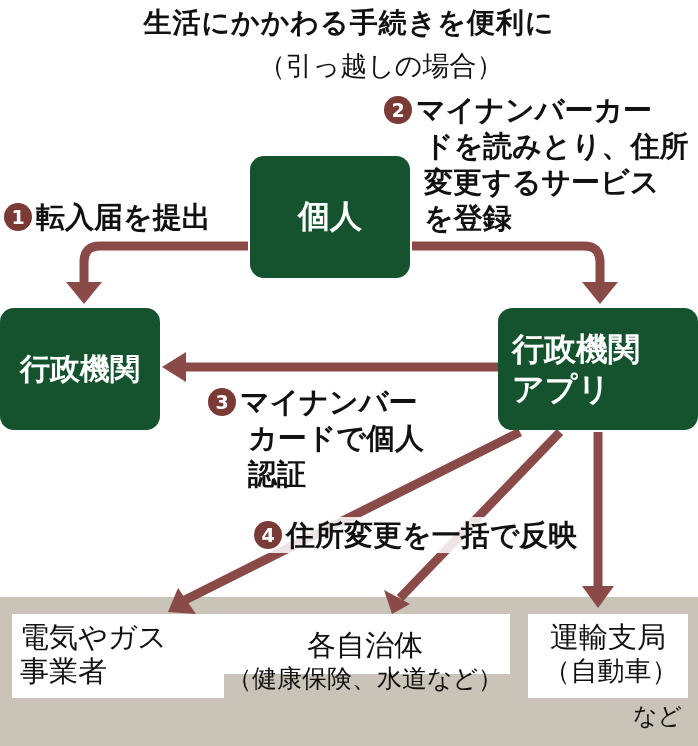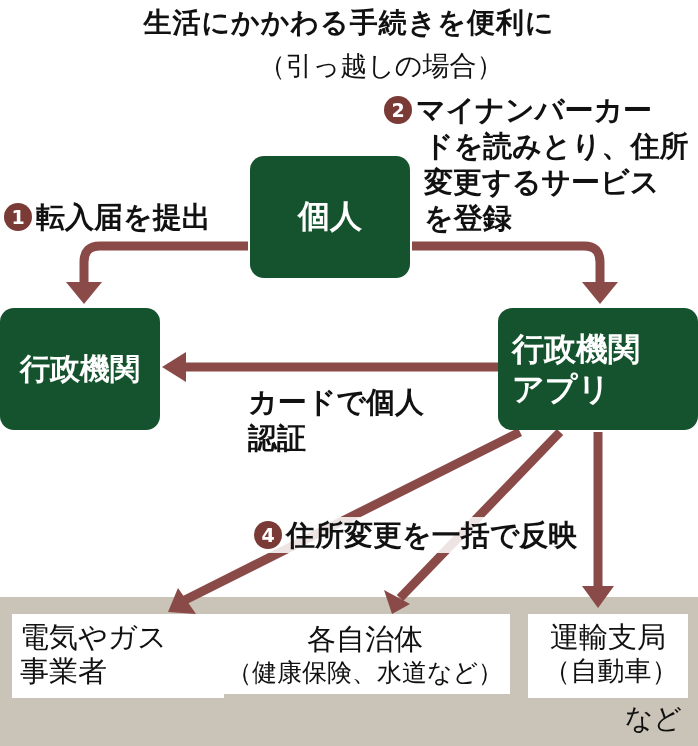--- a/index.html
+++ b/index.html
@@ -9,21 +9,21 @@
   .title { left:0; top:4px; width:698px; text-align:center; font-size:28px; font-weight:bold; letter-spacing:1px; }
   .subtitle { left:0; top:48px; width:698px; text-align:center; font-size:27px;margin-left:32px; }
   .node { position:absolute; background:#14532d; color:#ffffff; font-weight:bold;
           border-radius:14px; display:flex; align-items:center; justify-content:center;
           text-align:center; }
   .label { position:absolute; font-size:29px; font-weight:bold; line-height:36px; white-space:nowrap; }
   .num { display:inline-block; width:28px; height:28px; border-radius:50%; background:#7a3a36;
          color:#fff; font-size:19px; line-height:28px; text-align:center; vertical-align:3px; margin-right:4px; }
   .band { position:absolute; left:0; top:597px; width:698px; height:149px; background:#c9c4b7; }
   .dest { position:absolute; background:#ffffff; font-size:29px; line-height:34px; }
-  .nado { position:absolute; right:16px; top:700px; font-size:28px; }
+  .nado { position:absolute; right:16px; top:700px; font-size:24px; }
   svg { position:absolute; left:0; top:0; }
 </style>
 </head>
 <body>
 
 <div class="abs title">生活にかかわる手続きを便利に</div>
 <div class="abs subtitle">（引っ越しの場合）</div>
 
 <div class="band"></div>
 
@@ -70,34 +70,35 @@
 </div>
 
 <div class="label" style="left:384px;top:92px;">
   <div><span class="num">2</span><span>マイナンバーカー</span></div>
   <div style="padding-left:40px;text-align:right;">ドを読みとり、住所</div>
   <div style="padding-left:40px;">変更するサービス</div>
   <div style="padding-left:40px;">を登録</div>
 </div>
 
 <div class="label" style="left:208px;top:384px;">
+  <div><span class="num">3</span><span>マイナンバー</span></div>
   <div style="padding-left:40px;">カードで個人</div>
   <div style="padding-left:40px;">認証</div>
 </div>
 
 <div class="label" style="left:254px;top:517px;background:rgba(255,255,255,0.85);">
   <span class="num">4</span><span>住所変更を一括で反映</span>
 </div>
 
 <div class="dest" style="left:12px;top:614px;width:212px;height:84px;padding:6px 0 0 8px;box-sizing:border-box;">
   <div>電気やガス</div>
   <div>事業者</div>
 </div>
 
-<div class="dest" style="left:220px;top:614px;width:290px;height:80px;padding-top:8px;box-sizing:border-box;text-align:center;">
+<div class="dest" style="left:220px;top:614px;width:290px;height:60px;padding-top:14px;box-sizing:border-box;text-align:center;">
   <div>各自治体</div>
   <div style="font-size:25px;">（健康保険、水道など）</div>
 </div>
 
 <div class="dest" style="left:528px;top:614px;width:160px;height:84px;padding-top:6px;box-sizing:border-box;text-align:center;">
   <div>運輸支局</div>
   <div style="font-size:27px;margin-left:6px;">（自動車）</div>
 </div>
 
 <div class="nado">など</div>

